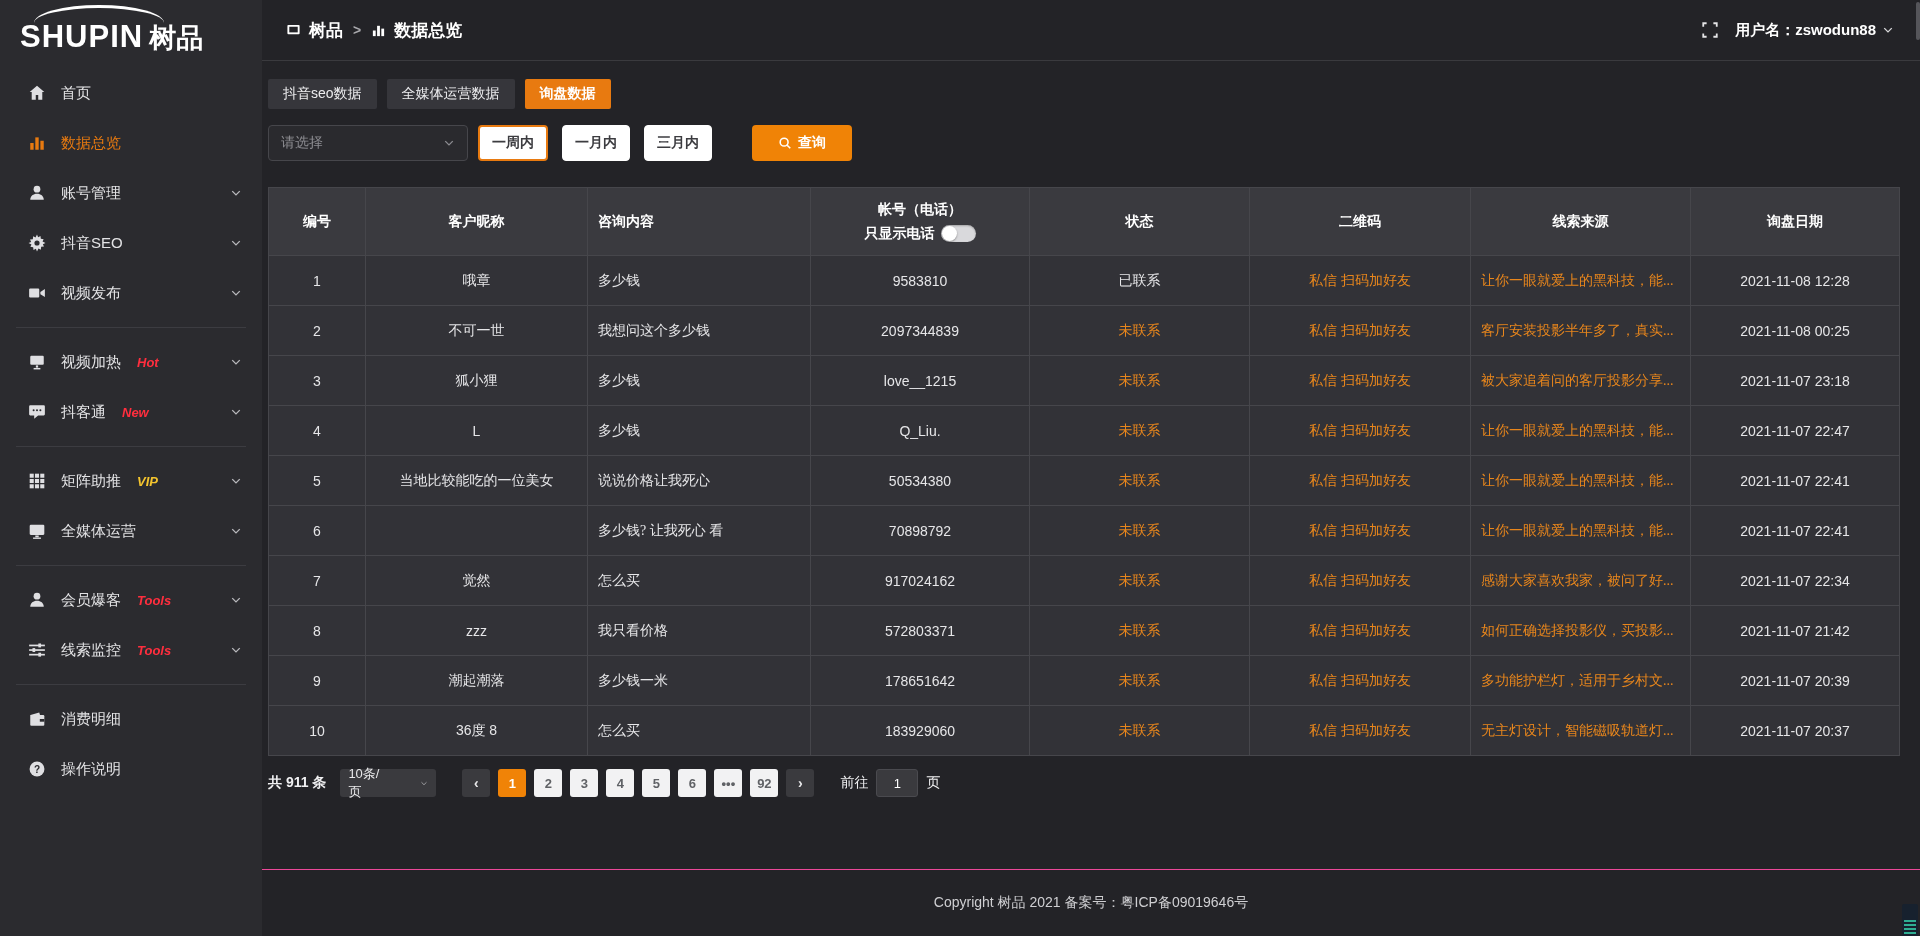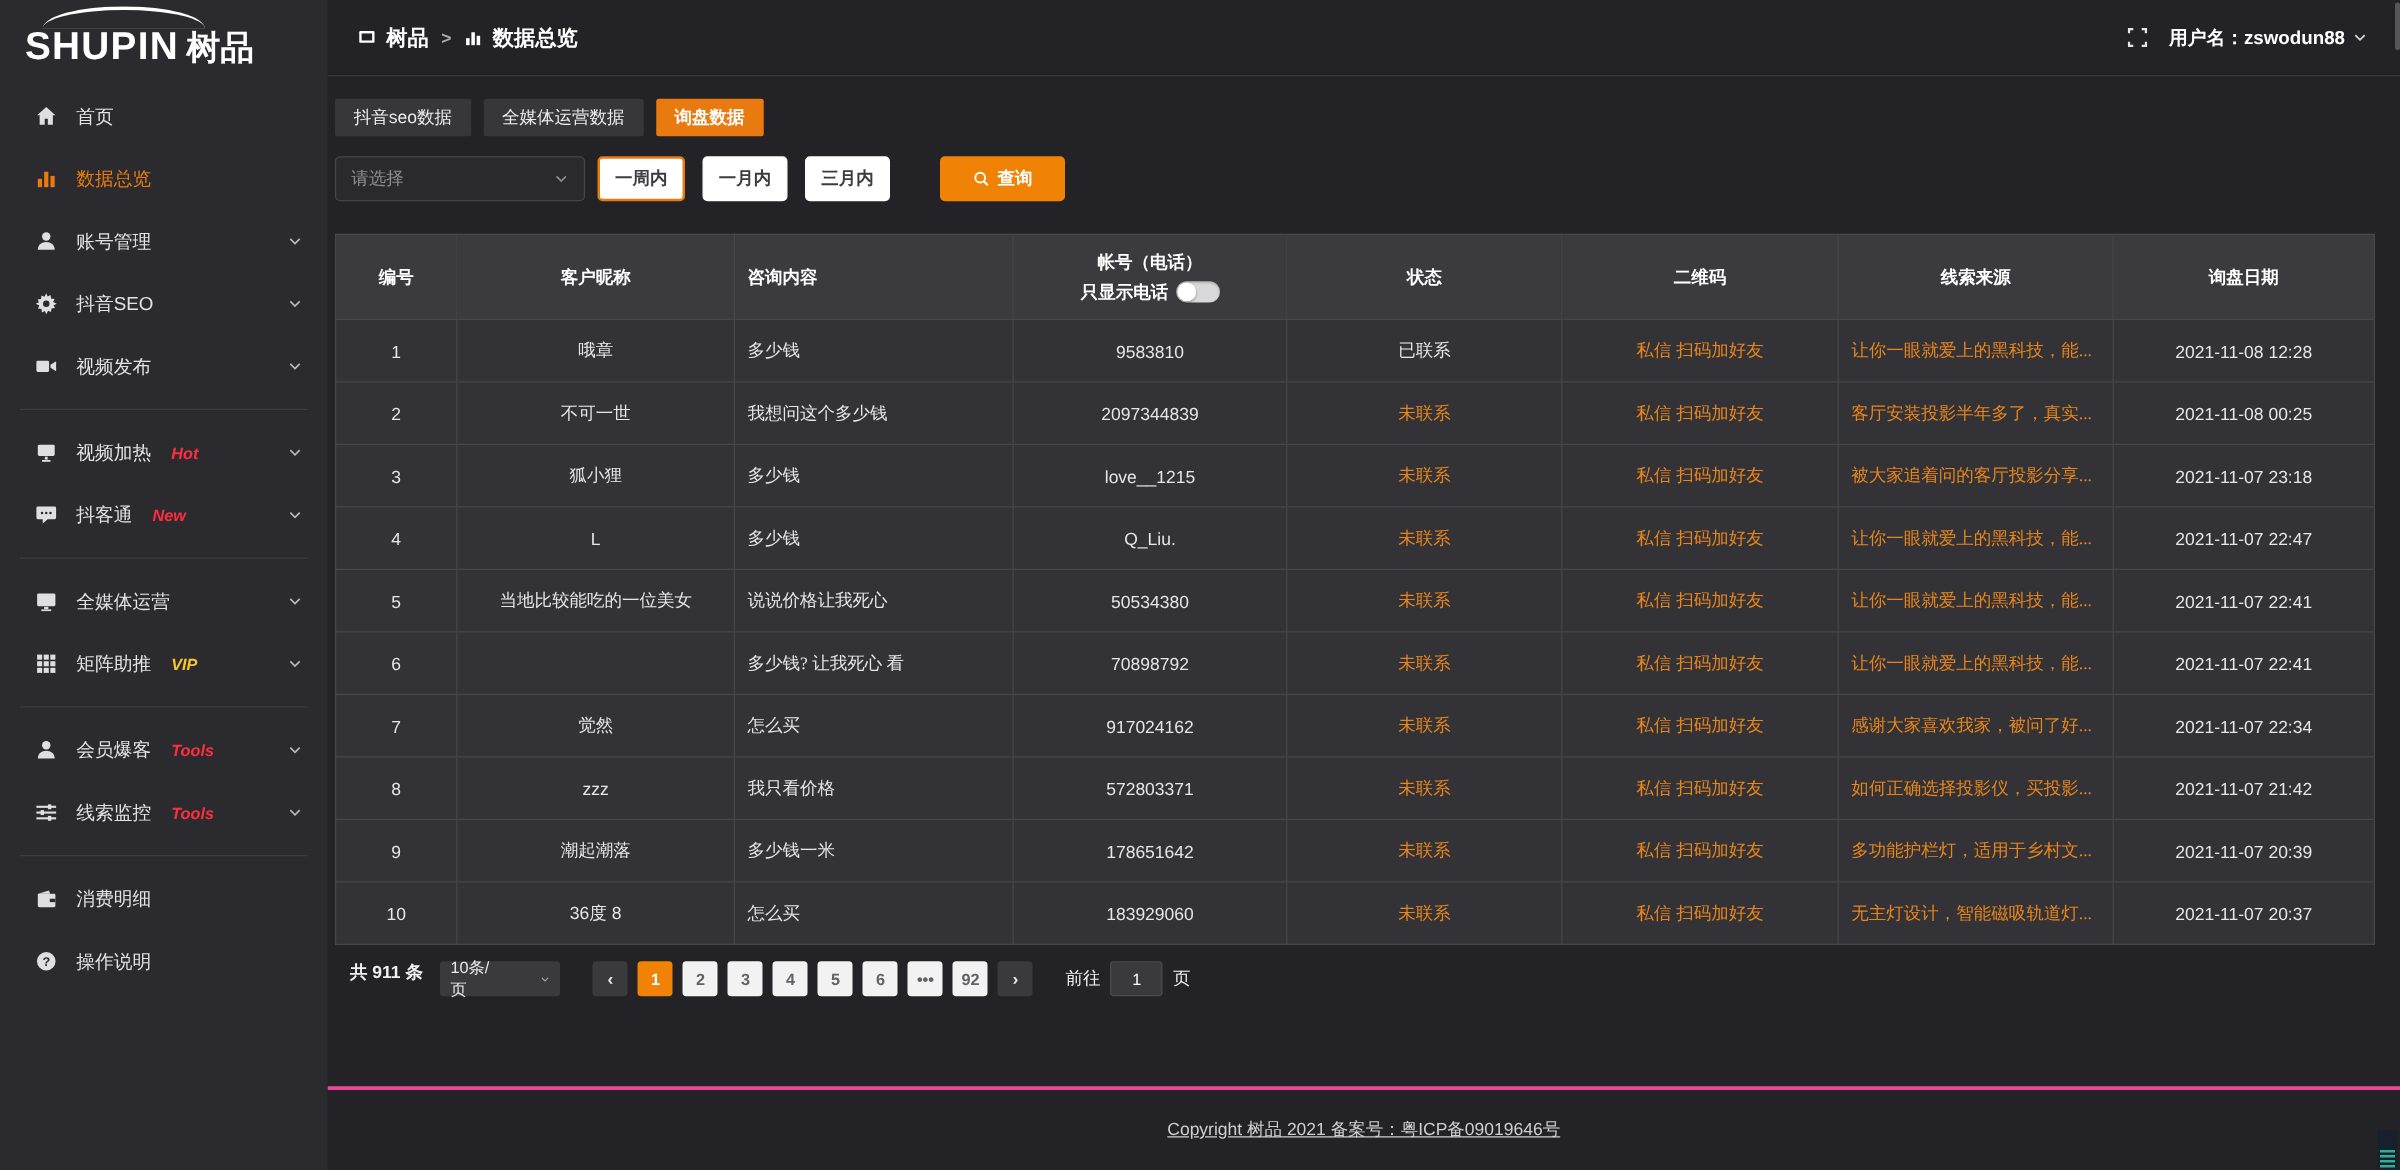--- a/index.html
+++ b/index.html
@@ -81,39 +81,39 @@
   th.al,td.al{ text-align:left; padding-left:10px;font-family:Liberation Serif, serif; }
   td.orange{ color:var(--link); cursor:pointer; }
   td.status-pending{ color:var(--link); }
   .phone-row{ margin-top:6px; display:flex; align-items:center; justify-content:center; gap:6px; }
   .toggle{ width:35px; height:17px; background:#d9d9dc; border-radius:9px; position:relative;
     display:inline-block; cursor:pointer; box-shadow:inset 0 1px 2px rgba(0,0,0,.25); }
   .toggle-knob{ position:absolute; left:1px; top:1px; width:15px; height:15px; background:#fff;
     border-radius:50%; box-shadow:0 1px 2px rgba(0,0,0,.35); }
 
   
-  .pager{ margin-top:13px; display:flex; font-size:14px; color:#f0f0f2;margin-left:12px; }
+  .pager{ margin-top:13px; display:flex; align-items:center; font-size:14px; color:#f0f0f2; }
   .pager-total{ margin-right:14px; font-weight:bold; }
   .size-select{ width:96px; height:28px; background:#3a3a3e; border-radius:3px; display:flex;
     align-items:center; justify-content:space-between; padding:0 8px; font-size:13px;
     color:#e8e8ea; cursor:pointer; margin-right:22px;gap:40px; }
   .size-select svg{ width:11px; height:11px; stroke:#a5a5a9; stroke-width:1.8; fill:none; }
   .pg-btn{ width:28px; height:28px; border:none; border-radius:3px; margin:0 4px; font-size:13px;
     font-weight:bold; cursor:pointer; display:inline-flex; align-items:center; justify-content:center; }
   .pg-arrow{ background:#3a3a3e; color:#e8e8ea; font-size:14px; }
   .pg-num{ background:#f2f2f3; color:#606266; }
   .pg-num.active{ background:#f08307; color:#fff; }
   .goto{ display:flex; align-items:center; gap:8px; margin-left:22px; }
   .goto-input{ width:42px; height:28px; background:#3a3a3e; border:1px solid #4a4a4f; border-radius:3px;
     color:#fff; text-align:center; font-size:13px; font-family:inherit; }
 
   
   .footer{ position:absolute; left:262px; right:0; bottom:0; height:67px;
-    border-top:3px solid #ec4899; display:flex; align-items:center; justify-content:center;
-    color:#cfcfd2; font-size:14px;text-decoration:underline; }
+    border-top:1px solid #ec4899; display:flex; align-items:center; justify-content:center;
+    color:#cfcfd2; font-size:14px; }
 
   
   .scroll-thumb{ position:absolute; right:0; top:2px; width:4px; height:38px; background:#55555a;
     border-radius:2px; z-index:5; }
   .corner-widget{ position:absolute; right:2px; bottom:0; width:16px; height:32px; background:#17212e;
     border-radius:2px 2px 0 0; z-index:5; display:flex; flex-direction:column; justify-content:flex-end;
     gap:2px; padding:2px; }
   .corner-widget i{ display:block; height:2px; background:#2fae92; }
 </style>
 </head>
@@ -217,48 +217,48 @@
         <span class="mi-chevron">
           <svg viewBox="0 0 16 16">
             <path d="M3 5.5l5 5 5-5"></path>
           </svg>
         </span>
       </li>
       <li class="menu-divider"></li>
       <li class="menu-item">
         <span class="mi-icon">
           <svg viewBox="0 0 16 16">
-            <rect x="1.5" y="2.5" width="13" height="9" rx="1"></rect>
-            <rect x="6.5" y="12" width="3" height="1.6"></rect>
-            <rect x="4.5" y="13.8" width="7" height="1.2"></rect>
-          </svg>
-        </span>
-        <span>全媒体运营</span>
-        <span class="mi-chevron">
-          <svg viewBox="0 0 16 16">
-            <path d="M3 5.5l5 5 5-5"></path>
-          </svg>
-        </span>
-      </li>
-      <li class="menu-item">
-        <span class="mi-icon">
-          <svg viewBox="0 0 16 16">
             <rect x="1.5" y="1.5" width="3.6" height="3.6"></rect>
             <rect x="6.2" y="1.5" width="3.6" height="3.6"></rect>
             <rect x="10.9" y="1.5" width="3.6" height="3.6"></rect>
             <rect x="1.5" y="6.2" width="3.6" height="3.6"></rect>
             <rect x="6.2" y="6.2" width="3.6" height="3.6"></rect>
             <rect x="10.9" y="6.2" width="3.6" height="3.6"></rect>
             <rect x="1.5" y="10.9" width="3.6" height="3.6"></rect>
             <rect x="6.2" y="10.9" width="3.6" height="3.6"></rect>
             <rect x="10.9" y="10.9" width="3.6" height="3.6"></rect>
           </svg>
         </span>
         <span>矩阵助推</span>
         <span class="mi-badge badge-vip">VIP</span>
+        <span class="mi-chevron">
+          <svg viewBox="0 0 16 16">
+            <path d="M3 5.5l5 5 5-5"></path>
+          </svg>
+        </span>
+      </li>
+      <li class="menu-item">
+        <span class="mi-icon">
+          <svg viewBox="0 0 16 16">
+            <rect x="1.5" y="2.5" width="13" height="9" rx="1"></rect>
+            <rect x="6.5" y="12" width="3" height="1.6"></rect>
+            <rect x="4.5" y="13.8" width="7" height="1.2"></rect>
+          </svg>
+        </span>
+        <span>全媒体运营</span>
         <span class="mi-chevron">
           <svg viewBox="0 0 16 16">
             <path d="M3 5.5l5 5 5-5"></path>
           </svg>
         </span>
       </li>
       <li class="menu-divider"></li>
       <li class="menu-item">
         <span class="mi-icon">
           <svg viewBox="0 0 16 16">

